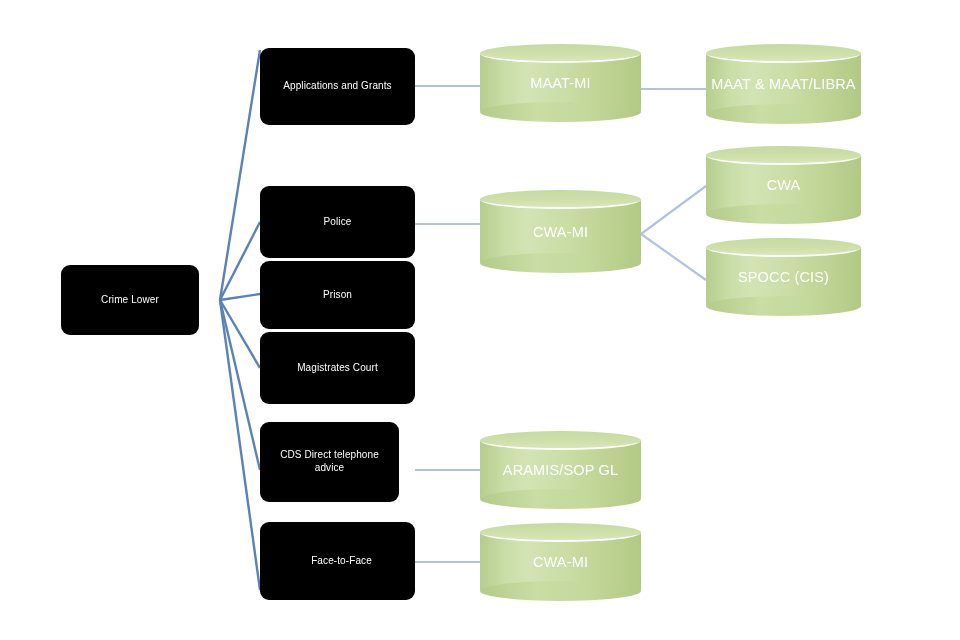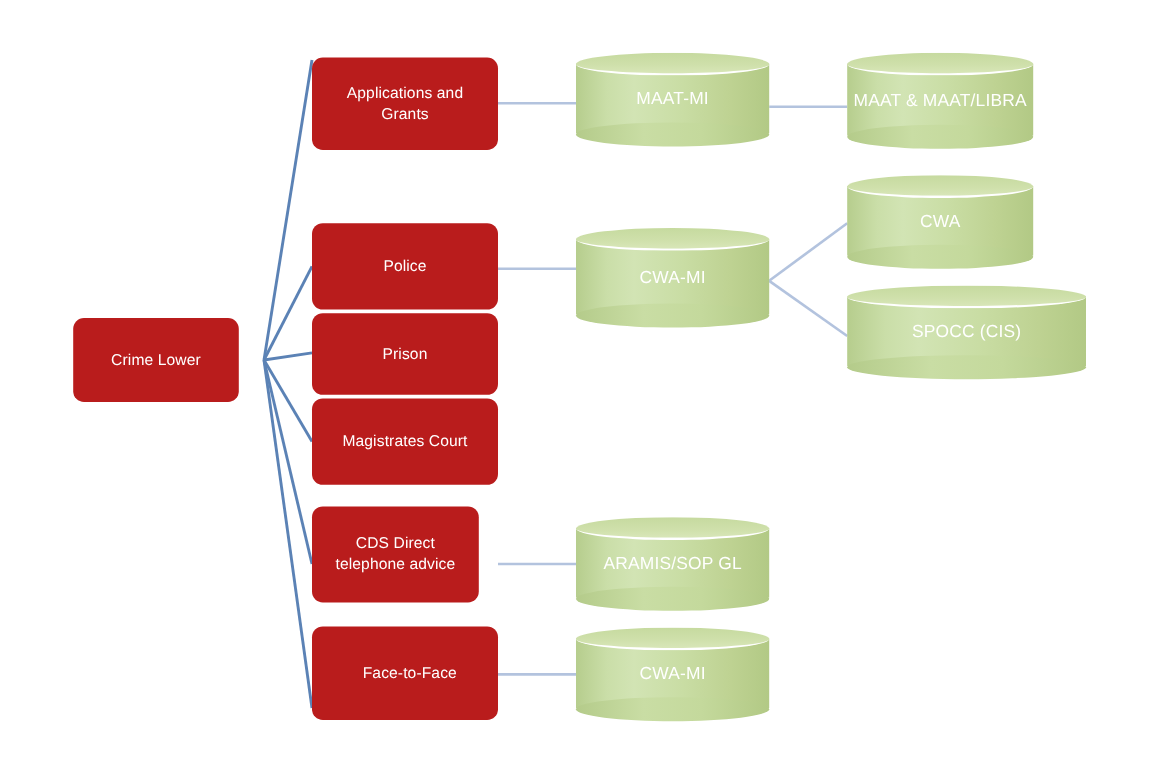--- a/index.html
+++ b/index.html
@@ -27,27 +27,27 @@
     width: 960px;
     height: 640px;
     pointer-events: none;
   }
 
   
   .node-box {
     position: absolute;
     box-sizing: border-box;
     border-radius: 9px;
-    background: #b91c1c;
+    background: #000000;
     color: #ffffff;
     display: flex;
     align-items: center;
     justify-content: center;
     text-align: center;
-    font-size: 13px;
+    font-size: 10px;
     line-height: 1.28;
     letter-spacing: .1px;
     padding: 2px 8px;
     z-index: 3;
   }
 
   
   .node-db {
     position: absolute;
     z-index: 3;
@@ -174,21 +174,21 @@
     <div class="db-label">CWA-MI</div>
   </div>
 
   <div class="node-db" style="left:706px; top:146px; width:155px; height:78px;">
     <div class="db-body"></div>
     <div class="db-bottom"></div>
     <div class="db-top"></div>
     <div class="db-label">CWA</div>
   </div>
 
-  <div class="node-db" style="left:706px; top:238px; width:155px; height:78px;padding-left:44px;">
+  <div class="node-db" style="left:706px; top:238px; width:155px; height:78px;">
     <div class="db-body"></div>
     <div class="db-bottom"></div>
     <div class="db-top"></div>
     <div class="db-label">SPOCC (CIS)</div>
   </div>
 
   <div class="node-db" style="left:480px; top:431px; width:161px; height:78px;">
     <div class="db-body"></div>
     <div class="db-bottom"></div>
     <div class="db-top"></div>

